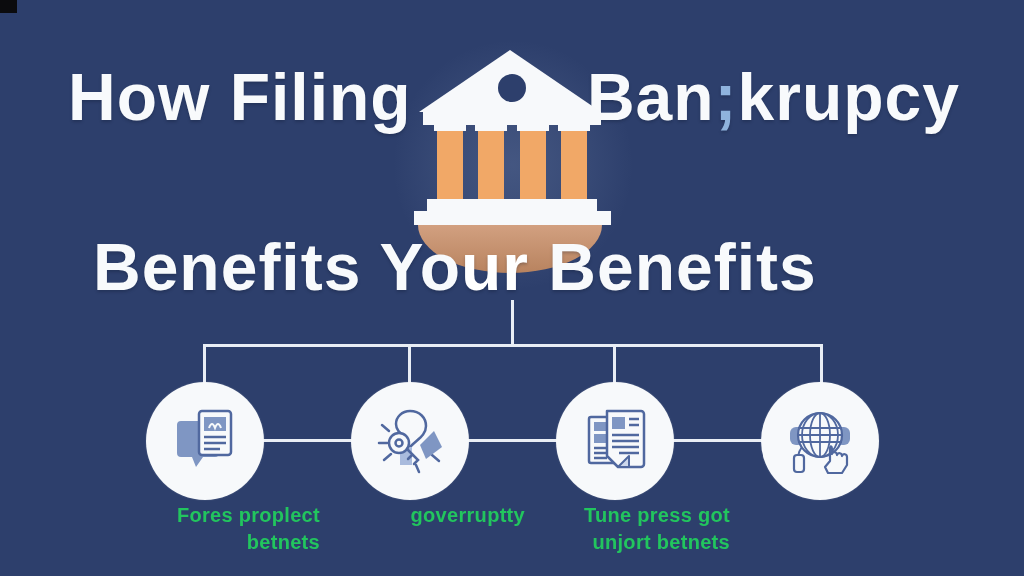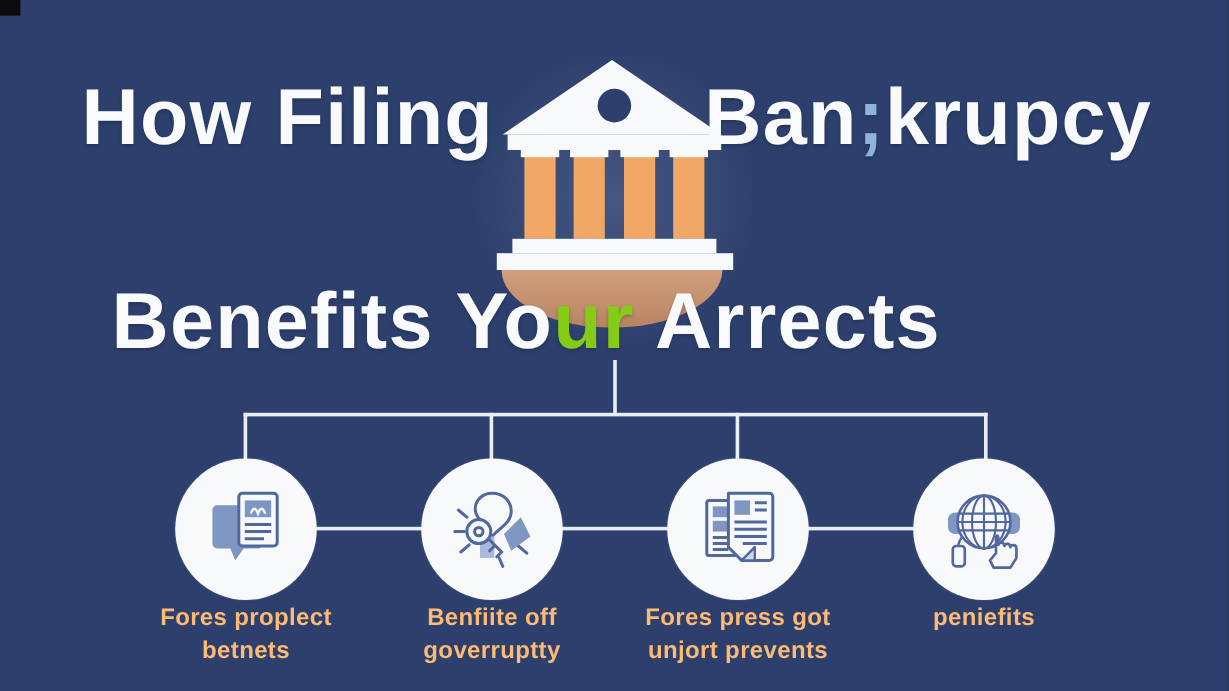--- a/index.html
+++ b/index.html
@@ -22,36 +22,36 @@
 
   
   .headline{
     color:#f8fafc;font-weight:700;font-size:66px;letter-spacing:1px;
     line-height:1;white-space:nowrap;
     text-shadow:0 2px 3px rgba(10,18,40,0.25);
   }
   #title-left{left:68px;top:64px;}
   #title-right{right:64px;top:64px;}
   #title-line2{left:93px;top:234px;}
-  .lit{color:#84cc16;}
+  .lit{color:#ffffff;}
   .sep{color:#8fb3dd;}
 
   
   .line{background:#e9eef5;}
 
   
   .circle{
     width:118px;height:118px;border-radius:50%;background:#f7f9fb;
     box-shadow:0 0 0 1px rgba(255,255,255,0.05);
     display:flex;align-items:center;justify-content:center;
   }
 
   
   .caption{
-    width:230px;text-align:center;color:#fdba74;font-weight:700;
+    width:230px;text-align:right;color:#22c55e;font-weight:700;
     font-size:20px;line-height:27px;letter-spacing:0.3px;
   }
 </style>
 </head>
 <body>
 
 <div id="page" class="noselect">
 
   <div id="halo" class="abs"></div>
 
@@ -84,21 +84,21 @@
       <rect x="72" y="85" width="32" height="6" fill="#f7f9fb"></rect>
       <rect x="114" y="85" width="32" height="6" fill="#f7f9fb"></rect>
       <rect x="155" y="85" width="32" height="6" fill="#f7f9fb"></rect>
     </g>
 
     <rect x="24" y="159" width="170" height="12" fill="#f7f9fb"></rect>
     <rect x="11" y="171" width="197" height="14" fill="#f7f9fb"></rect>
   </svg>
 
   <div id="title-line2" class="abs headline">
-    <span>Benefits Yo</span><span class="lit">ur</span><span> Arrects</span>
+    <span>Benefits Yo</span><span class="lit">ur</span><span> Benefits</span>
   </div>
 
   <div class="abs line" style="left:511px;top:300px;width:3px;height:45px;"></div>
   <div class="abs line" style="left:203px;top:344px;width:620px;height:3px;"></div>
   <div class="abs line" style="left:203px;top:344px;width:3px;height:40px;"></div>
   <div class="abs line" style="left:408px;top:344px;width:3px;height:40px;"></div>
   <div class="abs line" style="left:613px;top:344px;width:3px;height:40px;"></div>
   <div class="abs line" style="left:820px;top:344px;width:3px;height:40px;"></div>
 
   <div class="abs line" style="left:263px;top:439px;width:89px;height:3px;"></div>
@@ -135,21 +135,20 @@
       <path d="M48 42 L62 28 L70 44 L54 56 Z" fill="#7f96c3"></path>
       <path d="M38 8 c10 0 16 7 16 15 c0 9 -8 13 -14 19 l-6 6" fill="none" stroke="#50689f" stroke-width="2.5"></path>
       <path d="M38 8 c-8 0 -14 6 -14 13 c0 6 4 9 8 12" fill="none" stroke="#50689f" stroke-width="2.5"></path>
       <rect x="28" y="44" width="12" height="18" fill="#a9bbdd"></rect>
       <circle cx="27" cy="40" r="10" fill="#f7f9fb" stroke="#50689f" stroke-width="2.5"></circle>
       <circle cx="27" cy="40" r="3.5" fill="none" stroke="#50689f" stroke-width="2.5"></circle>
       <path d="M35 46 L46 57 l-4 4 M40 52 l-4 4" fill="none" stroke="#50689f" stroke-width="2.5" stroke-linecap="round"></path>
     </svg>
   </div>
   <div class="abs caption" style="left:295px;top:502px;">
-    <div>Benfiite off</div>
     <div>goverruptty</div>
   </div>
 
   <div class="abs circle" style="left:556px;top:382px;">
     <svg width="76" height="76" viewBox="0 0 76 76">
       <g>
         <rect x="12" y="14" width="28" height="46" rx="2" fill="#f7f9fb" stroke="#50689f" stroke-width="2.5"></rect>
         <rect x="17" y="19" width="12" height="9" fill="#7f96c3"></rect>
         <rect x="17" y="31" width="18" height="9" fill="#7f96c3"></rect>
         <line x1="17" y1="45" x2="35" y2="45" stroke="#50689f" stroke-width="2.5"></line>
@@ -163,22 +162,22 @@
         <line x1="52" y1="22" x2="62" y2="22" stroke="#50689f" stroke-width="2.5"></line>
         <line x1="35" y1="32" x2="62" y2="32" stroke="#50689f" stroke-width="2.5"></line>
         <line x1="35" y1="38" x2="62" y2="38" stroke="#50689f" stroke-width="2.5"></line>
         <line x1="35" y1="44" x2="62" y2="44" stroke="#50689f" stroke-width="2.5"></line>
         <line x1="42" y1="50" x2="62" y2="50" stroke="#50689f" stroke-width="2.5"></line>
         <path d="M41 64 l11 -11 v11 z" fill="#cdd8ec" stroke="#50689f" stroke-width="2" stroke-linejoin="round"></path>
       </g>
     </svg>
   </div>
   <div class="abs caption" style="left:500px;top:502px;">
-    <div>Fores press got</div>
-    <div>unjort prevents</div>
+    <div>Tune press got</div>
+    <div>unjort betnets</div>
   </div>
 
   <div class="abs circle" style="left:761px;top:382px;">
     <svg width="76" height="76" viewBox="0 0 76 76">
       <rect x="8" y="24" width="14" height="18" rx="6" fill="#7f96c3"></rect>
       <rect x="54" y="24" width="14" height="18" rx="6" fill="#7f96c3"></rect>
       <g stroke="#50689f" stroke-width="2.2" fill="#f7f9fb">
         <circle cx="38" cy="32" r="22"></circle>
       </g>
       <g stroke="#50689f" stroke-width="1.8" fill="none">
@@ -188,17 +187,16 @@
         <line x1="16" y1="32" x2="60" y2="32"></line>
         <line x1="16" y1="39" x2="60" y2="39"></line>
         <line x1="38" y1="10" x2="38" y2="54"></line>
       </g>
       <path d="M20 44 q-6 8 -2 14" fill="none" stroke="#50689f" stroke-width="2"></path>
       <rect x="12" y="52" width="10" height="17" rx="3" fill="#f7f9fb" stroke="#50689f" stroke-width="2.2"></rect>
       <path d="M48 46 v12 l-5 6 3 6 h14 l5 -8 v-8 c0-3-4-4-5-1 c0-3-4-4-5-1 c0-3-4-4-5-1 v-5 c0-3 -2-4 -2 0 z" fill="#f7f9fb" stroke="#50689f" stroke-width="2.2" stroke-linejoin="round"></path>
     </svg>
   </div>
   <div class="abs caption" style="left:705px;top:502px;">
-    <div>peniefits</div>
   </div>
 
   <div id="corner-mark" class="abs"></div>
 </div>
 
 </body></html>

